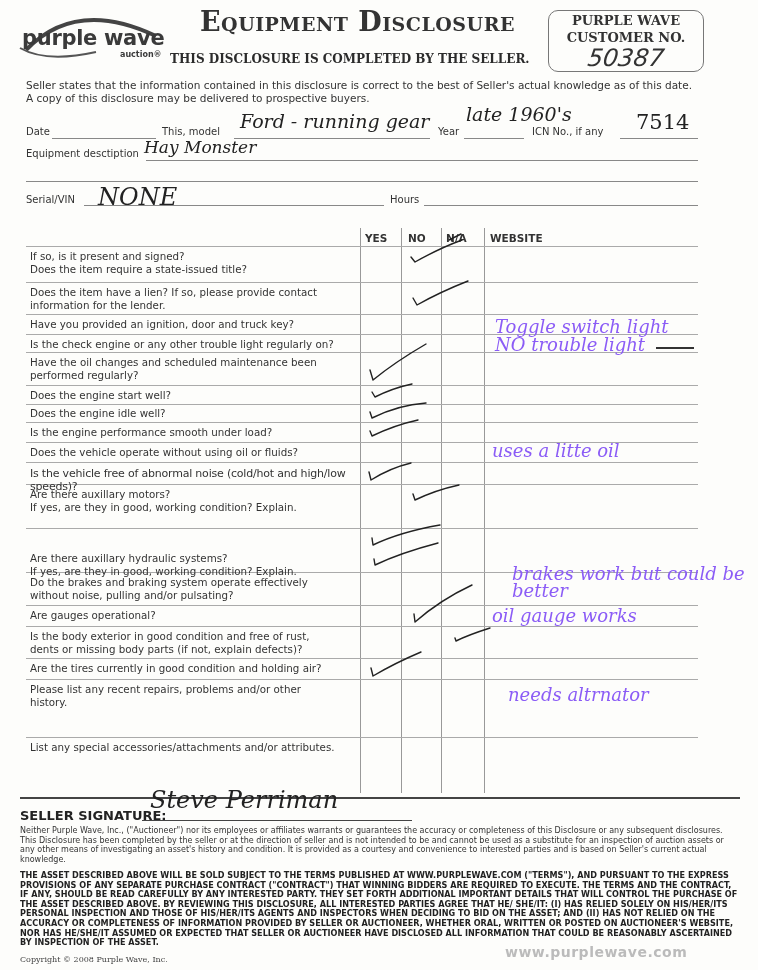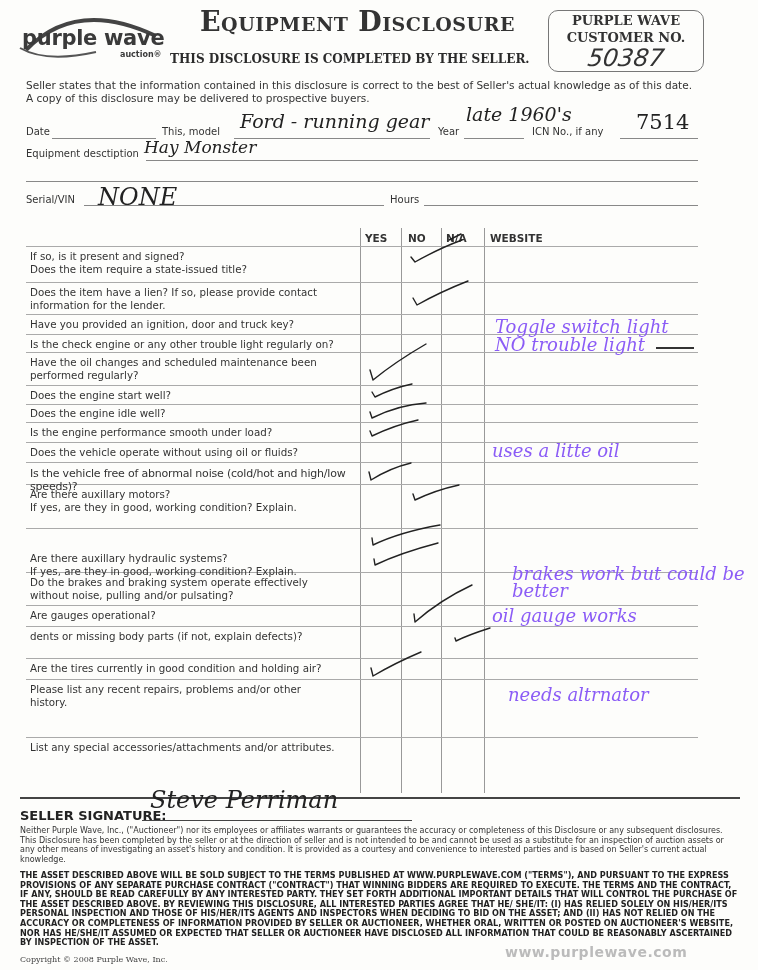--- a/index.html
+++ b/index.html
@@ -154,20 +154,21 @@
     <div>If yes, are they in good, working condition? Explain.</div>
   </div>
 <div class="q" style="top:576px">
     <div>Do the brakes and braking system operate effectively</div>
     <div>without noise, pulling and/or pulsating?</div>
   </div>
 <div class="q" style="top:609px">
     <div>Are gauges operational?</div>
   </div>
 <div class="q" style="top:630px">
+    <div>Is the body exterior in good condition and free of rust,</div>
     <div>dents or missing body parts (if not, explain defects)?</div>
   </div>
 <div class="q" style="top:662px">
     <div>Are the tires currently in good condition and holding air?</div>
   </div>
 <div class="q" style="top:683px">
     <div>Please list any recent repairs, problems and/or other</div>
     <div>history.</div>
   </div>
 <div class="q" style="top:741px">

